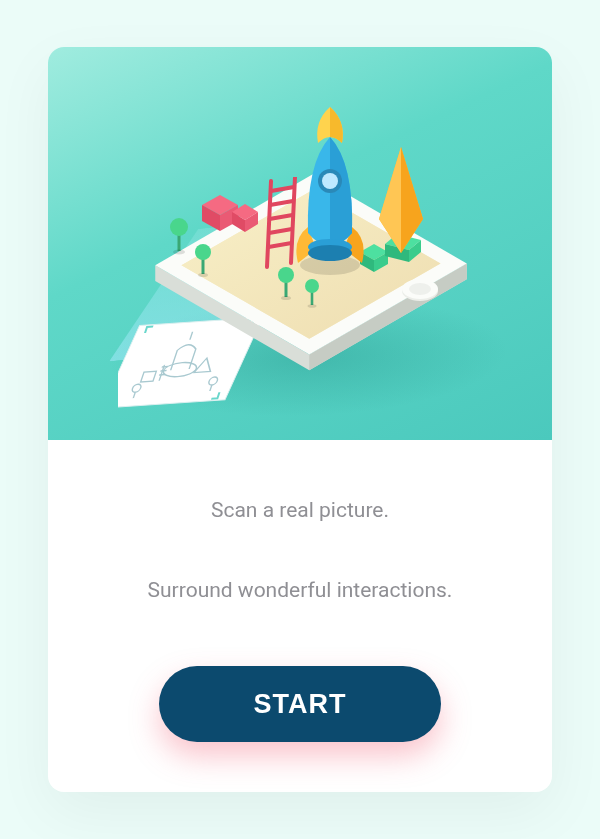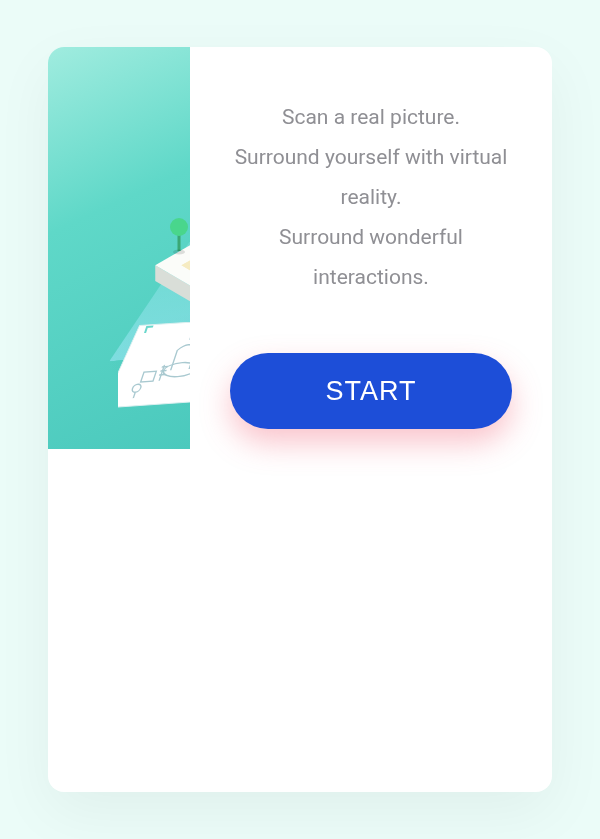--- a/index.html
+++ b/index.html
@@ -17,21 +17,21 @@
       font-family: -apple-system, BlinkMacSystemFont, "Segoe UI", Roboto, Helvetica, Arial, sans-serif;
     }
     .card {
       width: 504px;
       height: 745px;
       background: #fff;
       border-radius: 16px;
       overflow: hidden;
       box-shadow: 0 20px 60px rgba(0,0,0,0.05);
       display: flex;
-      flex-direction: row;
+      flex-direction: column;
     }
     .hero {
       width: 100%;
       height: 402px;
       background: linear-gradient(155deg, #a0ecdf 0%, #5fd8c8 40%, #4bc9bd 100%);
       position: relative;
       overflow: hidden;
     }
     .content {
       flex: 1;
@@ -46,24 +46,24 @@
       font-size: 21px;
       line-height: 40px;
       font-weight: 400;
     }
     .start-btn {
       margin-top: 56px;
       width: 282px;
       height: 76px;
       border: none;
       border-radius: 38px;
-      background: #1d4ed8;
+      background: #0c4a6e;
       color: #fff;
       font-size: 27px;
-      font-weight: 400;
+      font-weight: 700;
       letter-spacing: 1px;
       cursor: pointer;
       box-shadow: 0 14px 30px rgba(240,86,110,0.35);
     }
     
     .scene {
       position: absolute;
       inset: 0;
     }
     .phone {
@@ -260,19 +260,19 @@
         <ellipse cx="40" cy="140" rx="22" ry="8" fill="#2a9fd6"></ellipse>
         <ellipse cx="40" cy="146" rx="22" ry="8" fill="#1c7fb0"></ellipse>
       </svg>
 
     </div>
   </div>
 
   <div class="content">
     <p class="desc">
       <span>Scan a real picture.</span><br>
-      <span>Surround yourself with virtual reality.</span><br>
+      <br>
       <span>Surround wonderful interactions.</span>
     </p>
     <button class="start-btn">START</button>
   </div>
 
 </div>
 
 </body></html>

